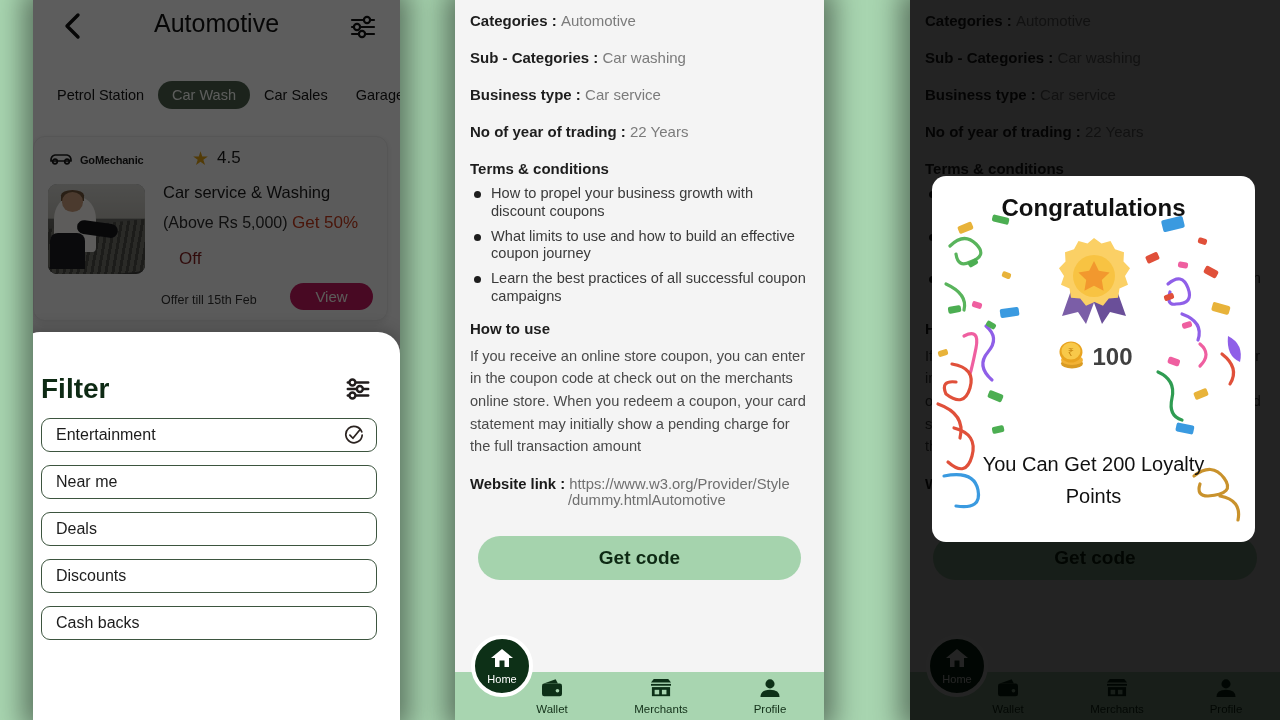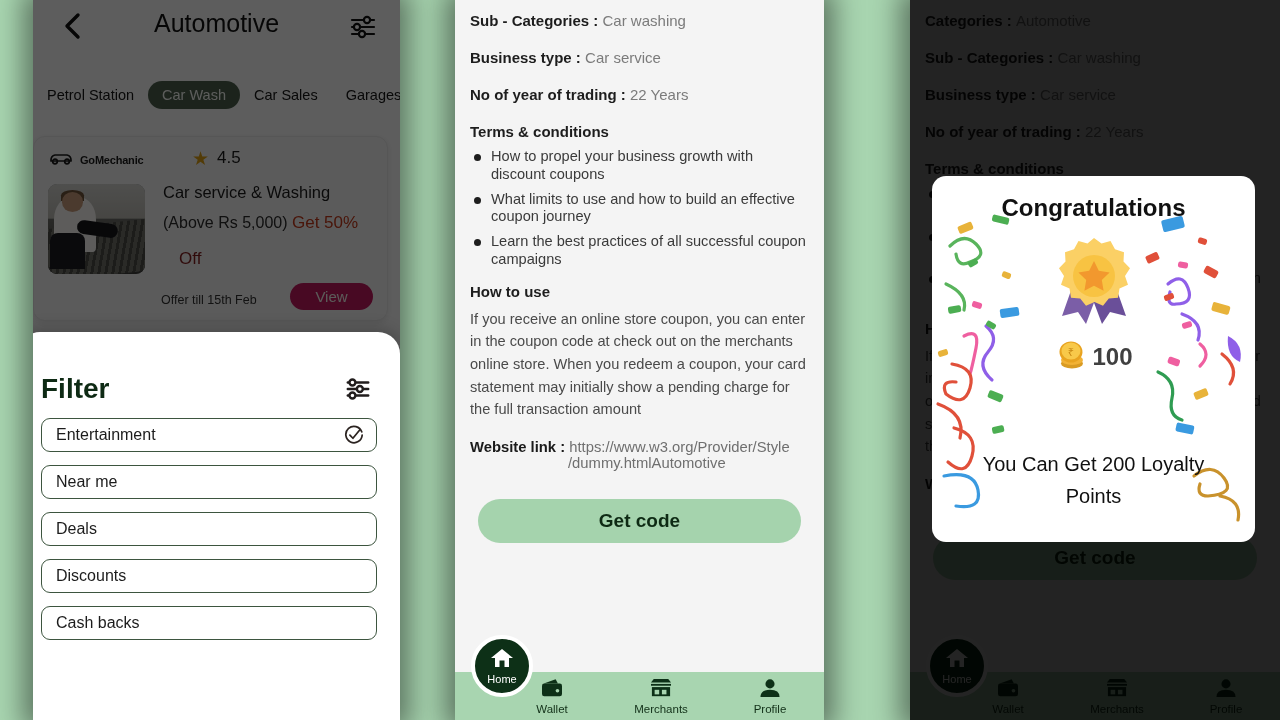--- a/index.html
+++ b/index.html
@@ -24,21 +24,21 @@
   }
   .back-chevron svg { display:block; }
   .p1-title {
     position:absolute; left:0; right:0; top: 9px; text-align:center;
     font-size: 25px; color: #111; font-weight: 400;
   }
   .p1-filter-icon { position:absolute; right: 22px; top: 13px; width: 30px; height: 28px; }
 
   .tabs {
     position: absolute; top: 80px; left: 0; right: 0; height: 30px;
-    display: flex; align-items: center; gap: 0px; white-space: nowrap;
+    display: flex; align-items: center; gap: 0px; padding-left: 10px; white-space: nowrap;
   }
   .tab {
     font-size: 14.5px; color: #151515; padding: 6px 14px; border-radius: 16px;
   }
   .tab.active { background: #4a5e4b; color: #f1f3f0; }
 
   .offer-card {
     position: absolute; left: 0px; top: 136px; width: 355px; height: 185px;
     background: #f0f0f0; border: 1px solid #e1e1e1; border-radius: 12px;
     box-shadow: 0 2px 6px rgba(0,0,0,.08);
@@ -269,20 +269,24 @@
       </div>
       <div class="fs-row">
         <span>Cash backs</span>
       </div>
 
     </div>
   </div>
 
   <div class="panel2">
     <div class="detail">
+      <div class="kv">
+        <span>Categories :</span>
+        <span class="v">Automotive</span>
+      </div>
       <div class="kv">
         <span>Sub - Categories :</span>
         <span class="v">Car washing</span>
       </div>
       <div class="kv">
         <span>Business type :</span>
         <span class="v">Car service</span>
       </div>
       <div class="kv">
         <span>No of year of trading :</span>

